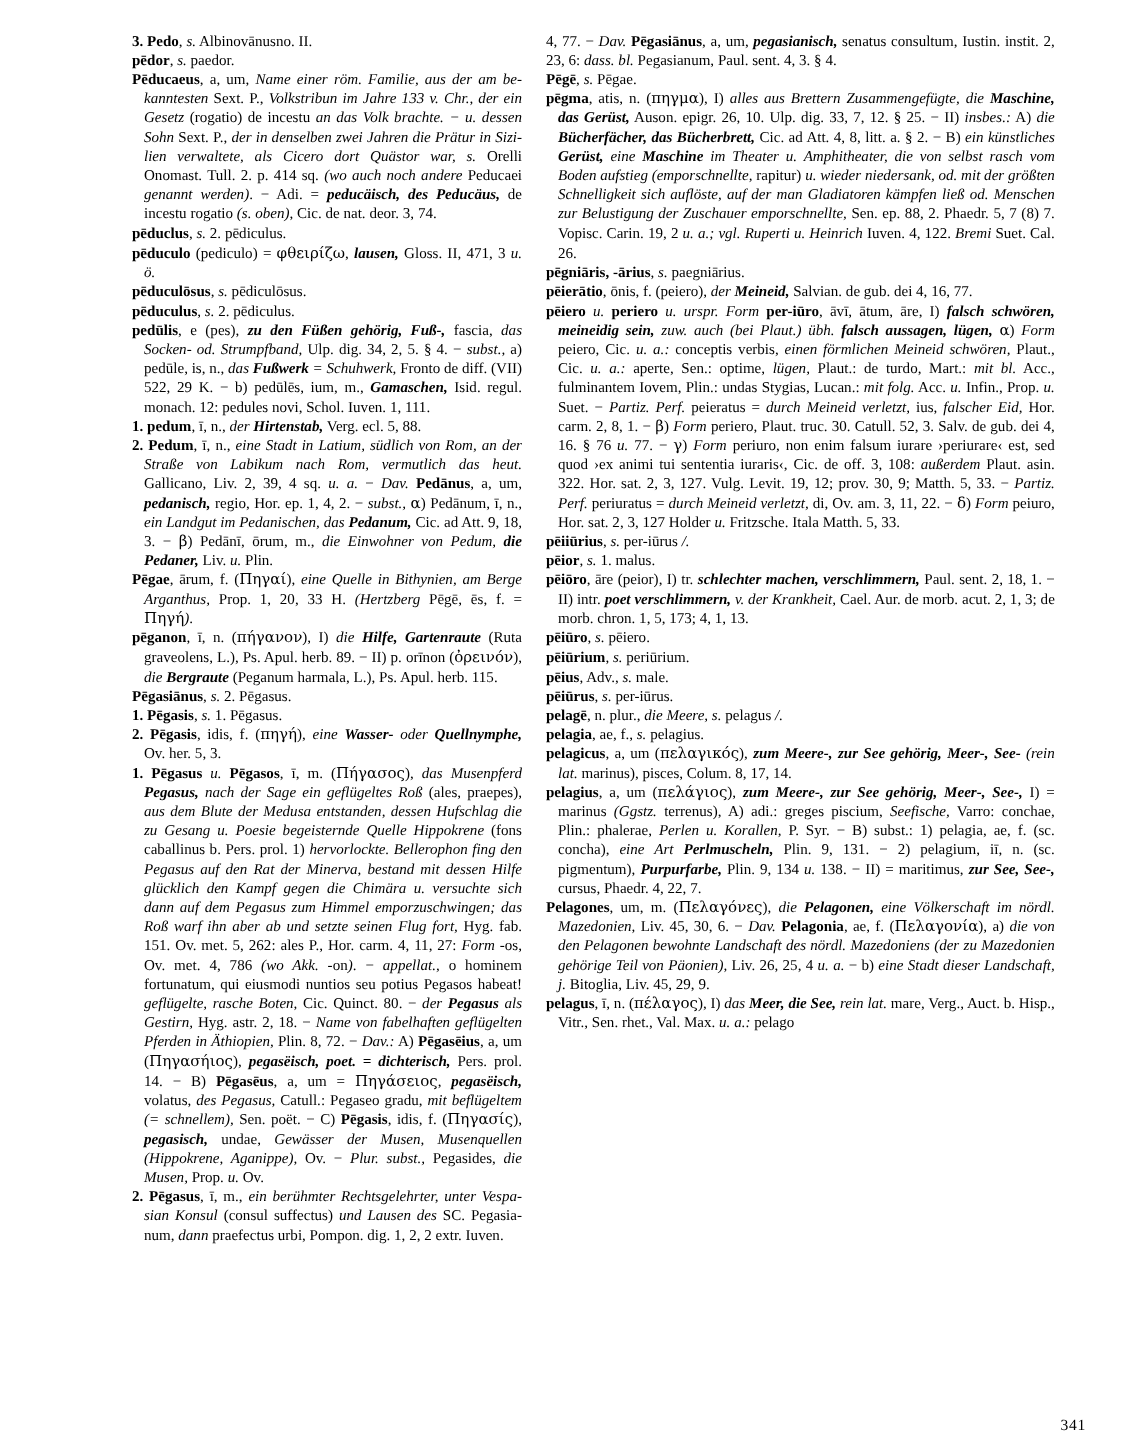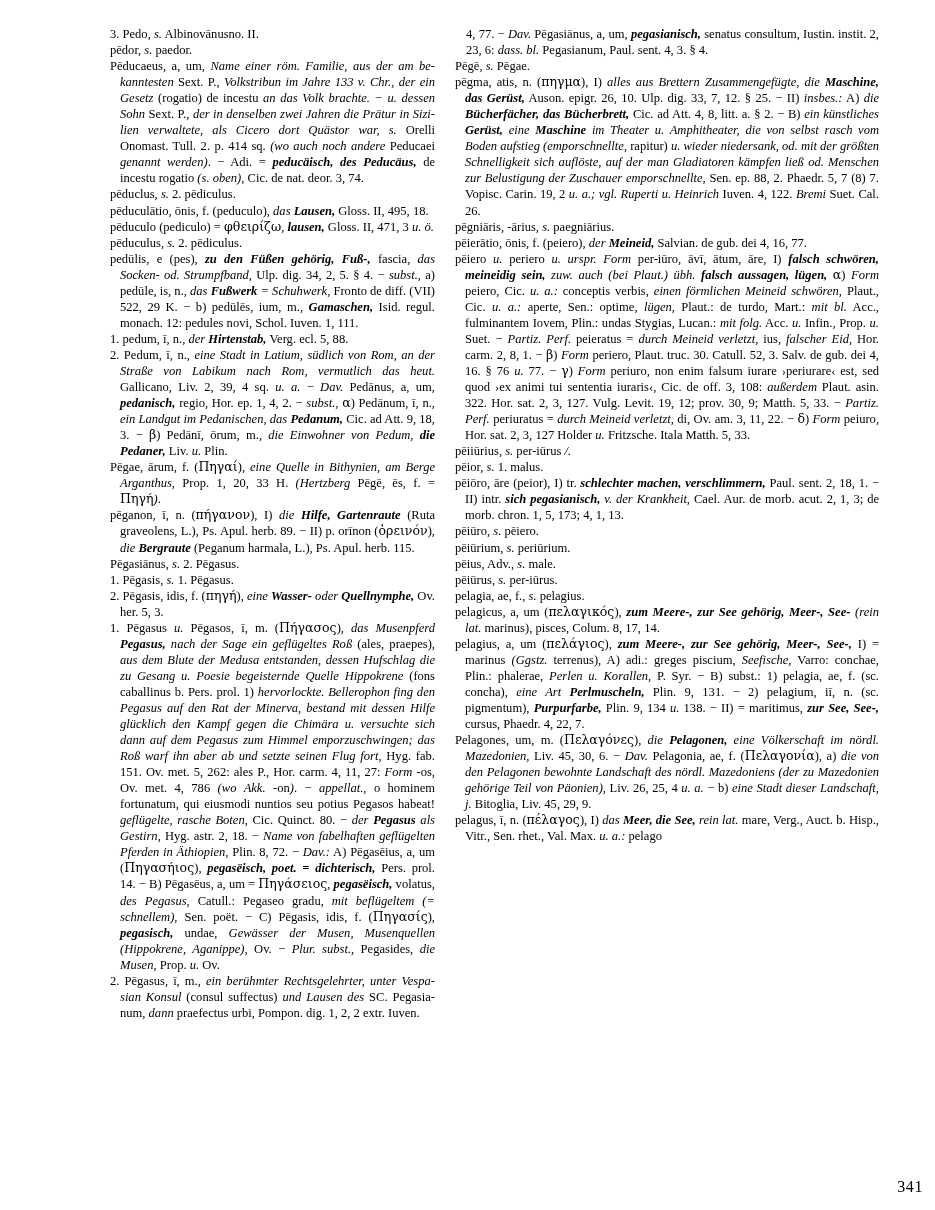--- a/index.html
+++ b/index.html
@@ -36,45 +36,45 @@
     hyphens: manual;
   }
   .col-left { padding-left: 80px; width: 325px; }
   .col-right { padding-left: 0px; width: 424px; }
   .entry {
     margin: 0;
     padding: 0;
     text-indent: -10px;
     padding-left: 10px;
   }
-  .entry.noind { text-indent: 0; padding-left: 0; margin-left: 11px; }
-  .hw { font-weight: normal; }
+  .entry.noind { text-indent: 0; padding-left: 0; }
+  .hw { font-weight: bold; }
   .it { font-style: italic; }
   .bi { font-weight: bold; font-style: italic; }
   .gk { font-family: "DejaVu Serif", "Liberation Serif", serif; font-style: normal; margin-top: 31px; }
   .pagenum {
     position: absolute;
-    right: 12px;
+    right: 30px;
     bottom: 14px;
-    font-size: 16px;
+    font-size: 13px;
     letter-spacing: 0.6px;
   }
 </style>
 </head>
 <body>
 
 <div id="page">
   <div class="columns">
     <div class="col col-left" id="left-col">
         <p class="entry"><span class="hw">3. Pedo</span>, <span class="it">s.</span> Albinovānusno. II.</p>
         <p class="entry"><span class="hw">pēdor</span>, <span class="it">s.</span> paedor.</p>
         <p class="entry"><span class="hw">Pēducaeus</span>, a, um, <span class="it">Name einer röm. Familie, aus der am be­kanntesten</span> Sext. P., <span class="it">Volkstribun im Jahre 133 v. Chr., der ein Gesetz</span> (rogatio) de incestu <span class="it">an das Volk brachte. − u. dessen Sohn</span> Sext. P., <span class="it">der in denselben zwei Jahren die Prätur in Sizi­lien verwaltete, als Cicero dort Quästor war, s.</span> Orelli Onomast. Tull. 2. p. 414 sq. <span class="it">(wo auch noch andere</span> Peducaei <span class="it">genannt werden)</span>. − Adi. = <span class="bi">peducäisch, des Peducäus,</span> de incestu rogatio <span class="it">(s. oben)</span>, Cic. de nat. deor. 3, 74.</p>
         <p class="entry"><span class="hw">pēduclus</span>, <span class="it">s.</span> 2. pēdiculus.</p>
-        <p class="entry"><span class="hw">pēduculātio</span>, ōnis, f. (peduculo), <span class="it">das <b>Lausen,</b></span> Gloss. II, 495, 18.</p>
         <p class="entry"><span class="hw">pēduculo</span> (pediculo) = <span class="gk">φθειρίζω</span>, <span class="bi">lausen,</span> Gloss. II, 471, 3 <span class="it">u. ö.</span></p>
+        <p class="entry"><span class="hw">pēduculōsus</span>, <span class="it">s.</span> pēdiculōsus.</p>
         <p class="entry"><span class="hw">pēduculus</span>, <span class="it">s.</span> 2. pēdiculus.</p>
         <p class="entry"><span class="hw">pedūlis</span>, e (pes), <span class="bi">zu den Füßen gehörig, Fuß-,</span> fascia, <span class="it">das Socken- od. Strumpfband,</span> Ulp. dig. 34, 2, 5. § 4. − <span class="it">subst.,</span> a) pedūle, is, n., <span class="it">das <b>Fußwerk</b> = Schuhwerk,</span> Fronto de diff. (VII) 522, 29 K. − b) pedūlēs, ium, m., <span class="bi">Gamaschen,</span> Isid. regul. monach. 12: pedules novi, Schol. Iuven. 1, 111.</p>
         <p class="entry"><span class="hw">1. pedum</span>, ī, n., <span class="it">der <b>Hirtenstab,</b></span> Verg. ecl. 5, 88.</p>
         <p class="entry"><span class="hw">2. Pedum</span>, ī, n., <span class="it">eine Stadt in Latium, südlich von Rom, an der Straße von Labikum nach Rom, vermutlich das heut.</span> Gallicano, Liv. 2, 39, 4 sq. <span class="it">u. a.</span> − <span class="it">Dav.</span> <span class="hw">Pedānus</span>, a, um, <span class="bi">pedanisch,</span> regio, Hor. ep. 1, 4, 2. − <span class="it">subst.,</span> <span class="gk">α</span>) Pedānum, ī, n., <span class="it">ein Landgut im Pedanischen, das <b>Pedanum,</b></span> Cic. ad Att. 9, 18, 3. − <span class="gk">β</span>) Pedānī, ōrum, m., <span class="it">die Einwohner von Pedum, <b>die Pedaner,</b></span> Liv. <span class="it">u.</span> Plin.</p>
         <p class="entry"><span class="hw">Pēgae</span>, ārum, f. (<span class="gk">Πηγαί</span>), <span class="it">eine Quelle in Bithynien, am Berge Arganthus,</span> Prop. 1, 20, 33 H. <span class="it">(Hertzberg</span> Pēgē, ēs, f. = <span class="gk">Πηγή</span><span class="it">)</span>.</p>
         <p class="entry"><span class="hw">pēganon</span>, ī, n. (<span class="gk">πήγανον</span>), I) <span class="it">die <b>Hilfe, Gartenraute</b></span> (Ruta graveolens, L.), Ps. Apul. herb. 89. − II) p. orīnon (<span class="gk">ὀρεινόν</span>), <span class="it">die <b>Bergraute</b></span> (Peganum harmala, L.), Ps. Apul. herb. 115.</p>
         <p class="entry"><span class="hw">Pēgasiānus</span>, <span class="it">s.</span> 2. Pēgasus.</p>
         <p class="entry"><span class="hw">1. Pēgasis</span>, <span class="it">s.</span> 1. Pēgasus.</p>
         <p class="entry"><span class="hw">2. Pēgasis</span>, idis, f. (<span class="gk">πηγή</span>), <span class="it">eine <b>Wasser-</b> oder <b>Quellnymphe,</b></span> Ov. her. 5, 3.</p>
         <p class="entry"><span class="hw">1. Pēgasus</span> <span class="it">u.</span> <span class="hw">Pēgasos</span>, ī, m. (<span class="gk">Πήγασος</span>), <span class="it">das Musenpferd <b>Pega­sus,</b> nach der Sage ein geflügeltes Roß</span> (ales, praepes), <span class="it">aus dem Blute der Medusa entstanden, dessen Hufschlag die zu Gesang u. Poesie begeisternde Quelle Hippokrene</span> (fons caballinus b. Pers. prol. 1) <span class="it">hervorlockte. Bellerophon fing den Pegasus auf den Rat der Minerva, bestand mit dessen Hilfe glücklich den Kampf gegen die Chimära u. versuchte sich dann auf dem Pegasus zum Himmel emporzuschwingen; das Roß warf ihn aber ab und setzte seinen Flug fort,</span> Hyg. fab. 151. Ov. met. 5, 262: ales P., Hor. carm. 4, 11, 27: <span class="it">Form</span> -os, Ov. met. 4, 786 <span class="it">(wo Akk.</span> -on<span class="it">)</span>. − <span class="it">appellat.,</span> o hominem fortunatum, qui eiusmodi nuntios seu potius Pegasos habeat! <span class="it">geflügelte, rasche Boten,</span> Cic. Quinct. 80. − <span class="it">der <b>Pegasus</b> als Gestirn,</span> Hyg. astr. 2, 18. − <span class="it">Name von fabelhaften geflügelten Pferden in Äthiopien,</span> Plin. 8, 72. − <span class="it">Dav.:</span> A) <span class="hw">Pēgasēius</span>, a, um (<span class="gk">Πηγασήιος</span>), <span class="bi">pegasë­isch, poet. = dichterisch,</span> Pers. prol. 14. − B) <span class="hw">Pēgasēus</span>, a, um = <span class="gk">Πηγάσειος</span>, <span class="bi">pegasëisch,</span> volatus, <span class="it">des Pegasus,</span> Catull.: Pegaseo gradu, <span class="it">mit beflügeltem (= schnellem),</span> Sen. poët. − C) <span class="hw">Pēgasis</span>, idis, f. (<span class="gk">Πηγασίς</span>), <span class="bi">pegasisch,</span> undae, <span class="it">Gewässer der Musen, Musenquellen (Hippokrene, Aganippe),</span> Ov. − <span class="it">Plur. subst.,</span> Pe­gasides, <span class="it">die Musen,</span> Prop. <span class="it">u.</span> Ov.</p>
@@ -82,25 +82,26 @@
       </div>
     <div class="col col-right" id="right-col">
         <p class="entry noind">4, 77. − <span class="it">Dav.</span> <span class="hw">Pēgasiānus</span>, a, um, <span class="bi">pegasianisch,</span> senatus consul­tum, Iustin. instit. 2, 23, 6: <span class="it">dass. bl.</span> Pegasianum, Paul. sent. 4, 3. § 4.</p>
         <p class="entry"><span class="hw">Pēgē</span>, <span class="it">s.</span> Pēgae.</p>
         <p class="entry"><span class="hw">pēgma</span>, atis, n. (<span class="gk">πηγμα</span>), I) <span class="it">alles aus Brettern Zusammengefügte, die <b>Maschine, das Gerüst,</b></span> Auson. epigr. 26, 10. Ulp. dig. 33, 7, 12. § 25. − II) <span class="it">insbes.:</span> A) <span class="it">die <b>Bücherfächer, das Bücher­brett,</b></span> Cic. ad Att. 4, 8, litt. a. § 2. − B) <span class="it">ein künstliches <b>Gerüst,</b> eine <b>Maschine</b> im Theater u. Amphitheater, die von selbst rasch vom Boden aufstieg (emporschnellte,</span> rapitur) <span class="it">u. wieder nieder­sank, od. mit der größten Schnelligkeit sich auflöste, auf der man Gladiatoren kämpfen ließ od. Menschen zur Belustigung der Zuschauer emporschnellte,</span> Sen. ep. 88, 2. Phaedr. 5, 7 (8) 7. Vopisc. Carin. 19, 2 <span class="it">u. a.; vgl. Ruperti u. Heinrich</span> Iuven. 4, 122. <span class="it">Bremi</span> Suet. Cal. 26.</p>
         <p class="entry"><span class="hw">pēgniāris, -ārius</span>, <span class="it">s.</span> paegniārius.</p>
         <p class="entry"><span class="hw">pēierātio</span>, ōnis, f. (peiero), <span class="it">der <b>Meineid,</b></span> Salvian. de gub. dei 4, 16, 77.</p>
         <p class="entry"><span class="hw">pēiero</span> <span class="it">u.</span> <span class="hw">periero</span> <span class="it">u. urspr. Form</span> <span class="hw">per-iūro</span>, āvī, ātum, āre, I) <span class="bi">falsch schwören, meineidig sein,</span> <span class="it">zuw. auch (bei Plaut.) übh.</span> <span class="bi">falsch aussagen, lügen,</span> <span class="gk">α</span>) <span class="it">Form</span> peiero, Cic. <span class="it">u. a.:</span> conceptis verbis, <span class="it">einen förmlichen Meineid schwören,</span> Plaut., Cic. <span class="it">u. a.:</span> aperte, Sen.: optime, <span class="it">lügen,</span> Plaut.: de turdo, Mart.: <span class="it">mit bl.</span> Acc., fulminantem Iovem, Plin.: undas Stygias, Lucan.: <span class="it">mit folg.</span> Acc. <span class="it">u.</span> Infin., Prop. <span class="it">u.</span> Suet. − <span class="it">Partiz. Perf.</span> peieratus = <span class="it">durch Meineid verletzt,</span> ius, <span class="it">falscher Eid,</span> Hor. carm. 2, 8, 1. − <span class="gk">β</span>) <span class="it">Form</span> periero, Plaut. truc. 30. Catull. 52, 3. Salv. de gub. dei 4, 16. § 76 <span class="it">u.</span> 77. − <span class="gk">γ</span>) <span class="it">Form</span> periuro, non enim falsum iurare ›periurare‹ est, sed quod ›ex animi tui sententia iuraris‹, Cic. de off. 3, 108: <span class="it">außerdem</span> Plaut. asin. 322. Hor. sat. 2, 3, 127. Vulg. Levit. 19, 12; prov. 30, 9; Matth. 5, 33. − <span class="it">Partiz. Perf.</span> periuratus = <span class="it">durch Meineid verletzt,</span> di, Ov. am. 3, 11, 22. − <span class="gk">δ</span>) <span class="it">Form</span> peiuro, Hor. sat. 2, 3, 127 Holder <span class="it">u.</span> Fritzsche. Itala Matth. 5, 33.</p>
         <p class="entry"><span class="hw">pēiiūrius</span>, <span class="it">s.</span> per-iūrus <span class="it">/.</span></p>
         <p class="entry"><span class="hw">pēior</span>, <span class="it">s.</span> 1. malus.</p>
-        <p class="entry"><span class="hw">pēiōro</span>, āre (peior), I) tr. <span class="bi">schlechter machen, verschlimmern,</span> Paul. sent. 2, 18, 1. − II) intr. <span class="bi">sich pegasianisch,</span> <span class="it">v. der Krankheit,</span> Cael. Aur. de morb. acut. 2, 1, 3; de morb. chron. 1, 5, 173; 4, 1, 13.</p>
+        <p class="entry"><span class="hw">pēiōro</span>, āre (peior), I) tr. <span class="bi">schlechter machen, verschlimmern,</span> Paul. sent. 2, 18, 1. − II) intr. <span class="bi">poet verschlimmern,</span> <span class="it">v. der Krankheit,</span> Cael. Aur. de morb. acut. 2, 1, 3; de morb. chron. 1, 5, 173; 4, 1, 13.</p>
         <p class="entry"><span class="hw">pēiūro</span>, <span class="it">s.</span> pēiero.</p>
         <p class="entry"><span class="hw">pēiūrium</span>, <span class="it">s.</span> periūrium.</p>
         <p class="entry"><span class="hw">pēius</span>, Adv., <span class="it">s.</span> male.</p>
         <p class="entry"><span class="hw">pēiūrus</span>, <span class="it">s.</span> per-iūrus.</p>
+        <p class="entry"><span class="hw">pelagē</span>, n. plur., <span class="it">die Meere, s.</span> pelagus <span class="it">/.</span></p>
         <p class="entry"><span class="hw">pelagia</span>, ae, f., <span class="it">s.</span> pelagius.</p>
         <p class="entry"><span class="hw">pelagicus</span>, a, um (<span class="gk">πελαγικός</span>), <span class="bi">zum Meere-, zur See gehörig, Meer-, See-</span> <span class="it">(rein lat.</span> marinus), pisces, Colum. 8, 17, 14.</p>
         <p class="entry"><span class="hw">pelagius</span>, a, um (<span class="gk">πελάγιος</span>), <span class="bi">zum Meere-, zur See gehörig, Meer-, See-,</span> I) = marinus <span class="it">(Ggstz.</span> terrenus), A) adi.: greges piscium, <span class="it">Seefische,</span> Varro: conchae, Plin.: phalerae, <span class="it">Perlen u. Korallen,</span> P. Syr. − B) subst.: 1) pelagia, ae, f. (sc. concha), <span class="it">eine Art <b>Perlmuscheln,</b></span> Plin. 9, 131. − 2) pelagium, iī, n. (sc. pigmentum), <span class="bi">Purpurfarbe,</span> Plin. 9, 134 <span class="it">u.</span> 138. − II) = mariti­mus, <span class="bi">zur See, See-,</span> cursus, Phaedr. 4, 22, 7.</p>
         <p class="entry"><span class="hw">Pelagones</span>, um, m. (<span class="gk">Πελαγόνες</span>), <span class="it">die <b>Pelagonen,</b> eine Völker­schaft im nördl. Mazedonien,</span> Liv. 45, 30, 6. − <span class="it">Dav.</span> <span class="hw">Pelagonia</span>, ae, f. (<span class="gk">Πελαγονία</span>), a) <span class="it">die von den Pelagonen bewohnte Land­schaft des nördl. Mazedoniens (der zu Mazedonien gehörige Teil von Päonien),</span> Liv. 26, 25, 4 <span class="it">u. a.</span> − b) <span class="it">eine Stadt dieser Landschaft, j.</span> Bitoglia, Liv. 45, 29, 9.</p>
         <p class="entry"><span class="hw">pelagus</span>, ī, n. (<span class="gk">πέλαγος</span>), I) <span class="it">das <b>Meer, die See,</b> rein lat.</span> mare, Verg., Auct. b. Hisp., Vitr., Sen. rhet., Val. Max. <span class="it">u. a.:</span> pelago</p>
       </div>
   </div>
   <div class="pagenum">341</div>
 </div>
 

